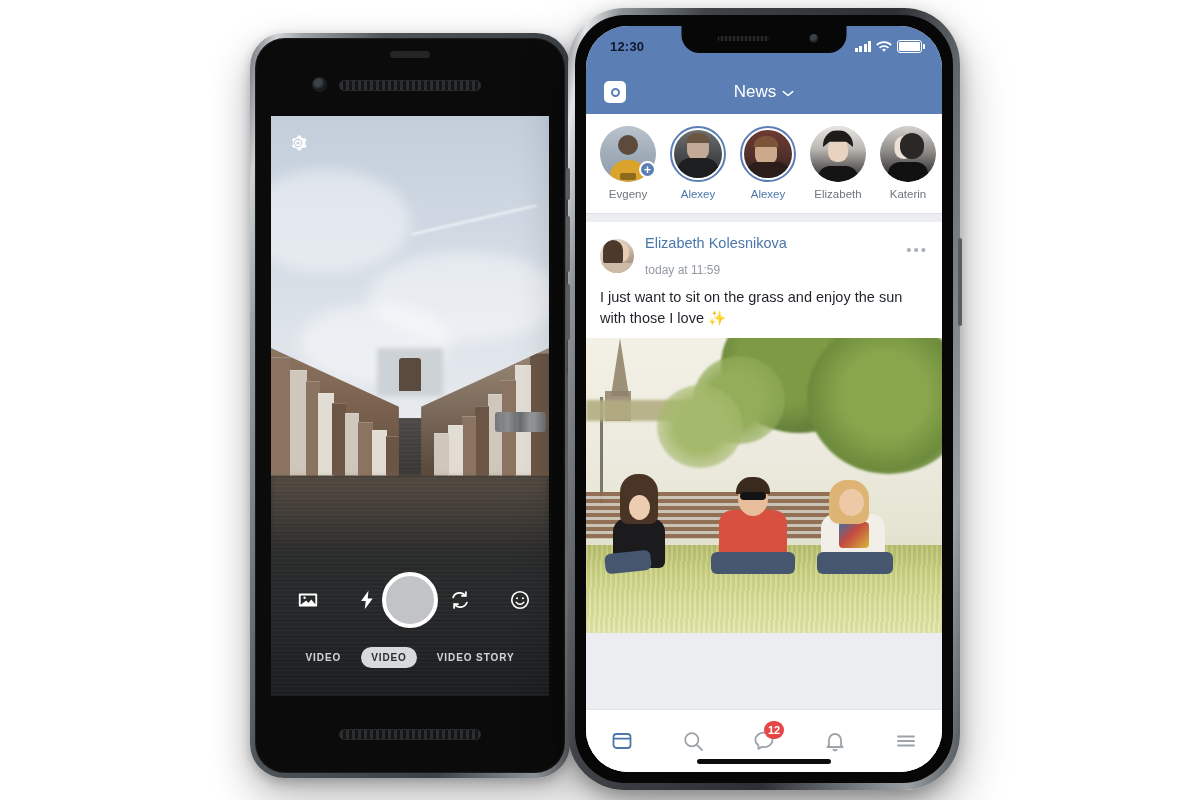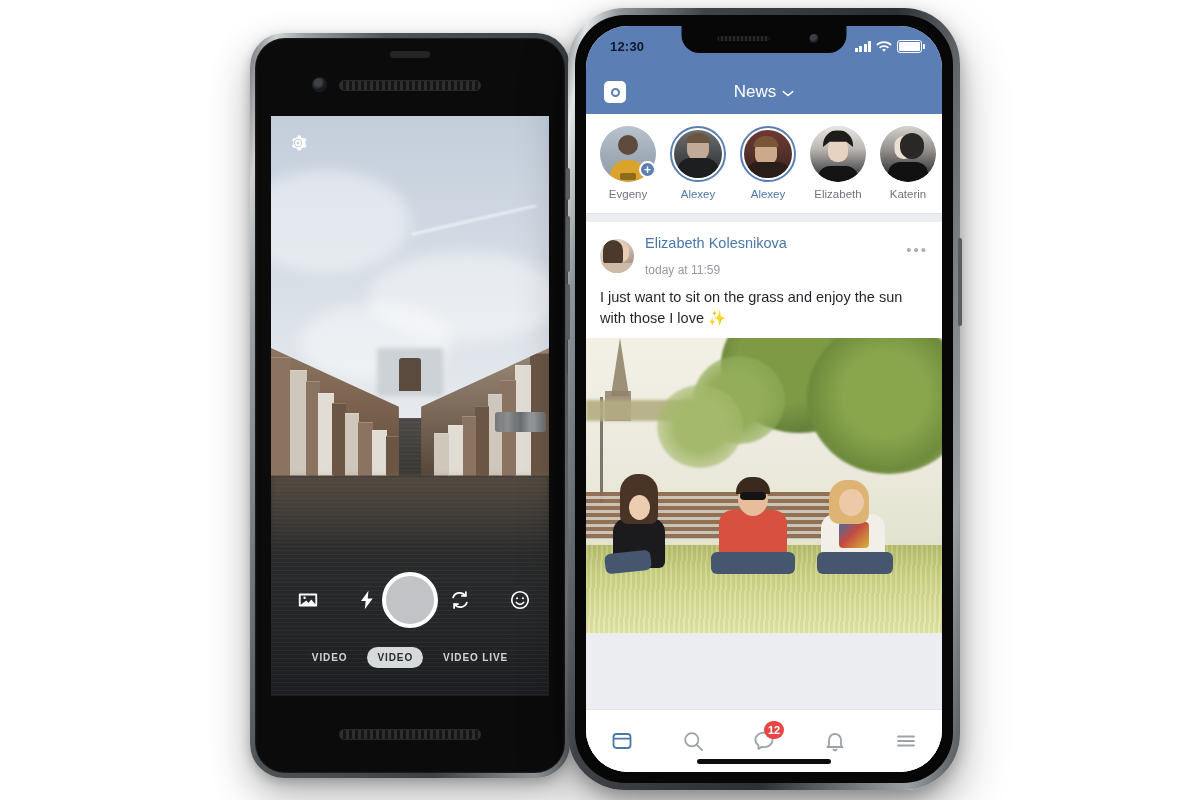--- a/index.html
+++ b/index.html
@@ -308,21 +308,21 @@
               <circle cx="8.8" cy="10" r="1.1" fill="#fff" stroke="none"></circle>
               <circle cx="15.2" cy="10" r="1.1" fill="#fff" stroke="none"></circle>
               <path d="M8 14.6c1 1.4 2.4 2.1 4 2.1s3-.7 4-2.1" stroke-linecap="round"></path>
             </svg>
           </div>
         </div>
 
         <div class="cam-modes">
           <div class="mode">VIDEO</div>
           <div class="mode active">VIDEO</div>
-          <div class="mode">VIDEO LIVE</div>
+          <div class="mode">VIDEO STORY</div>
         </div>
       </div>
     </div>
   </div>
 
   <div class="phone-right">
     <div class="bezel2"></div>
     <div class="pr-sidebtn vol v1"></div>
     <div class="pr-sidebtn vol v2"></div>
     <div class="pr-sidebtn vol v3"></div>

